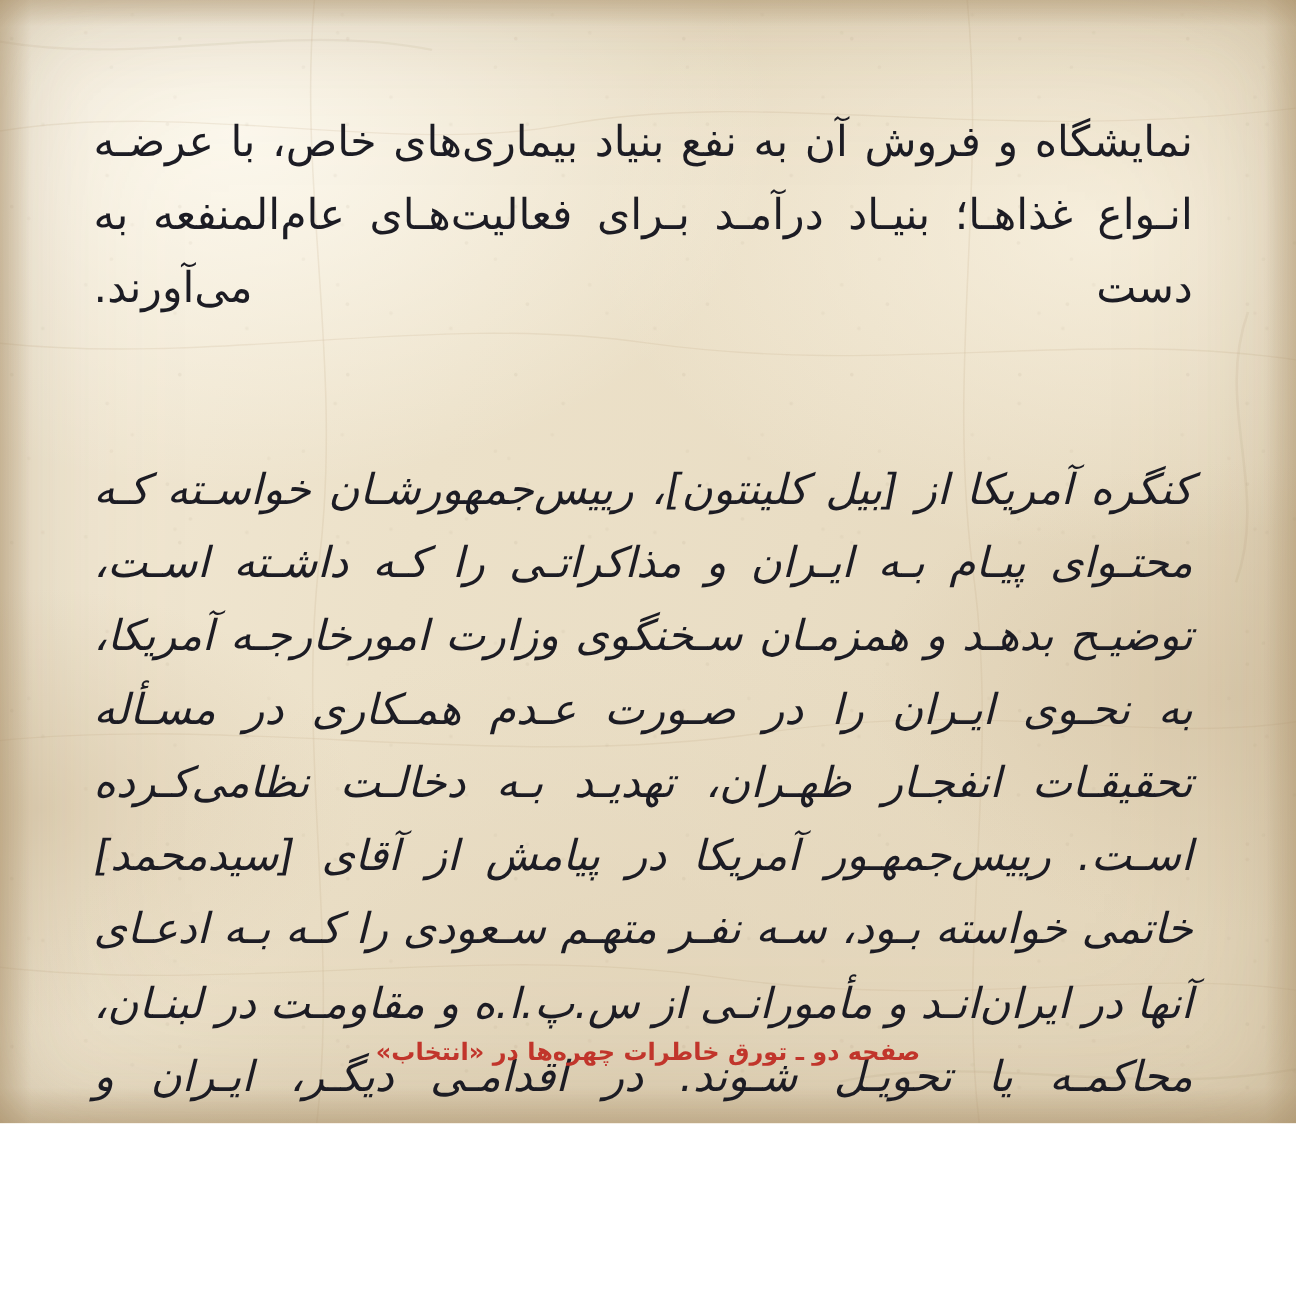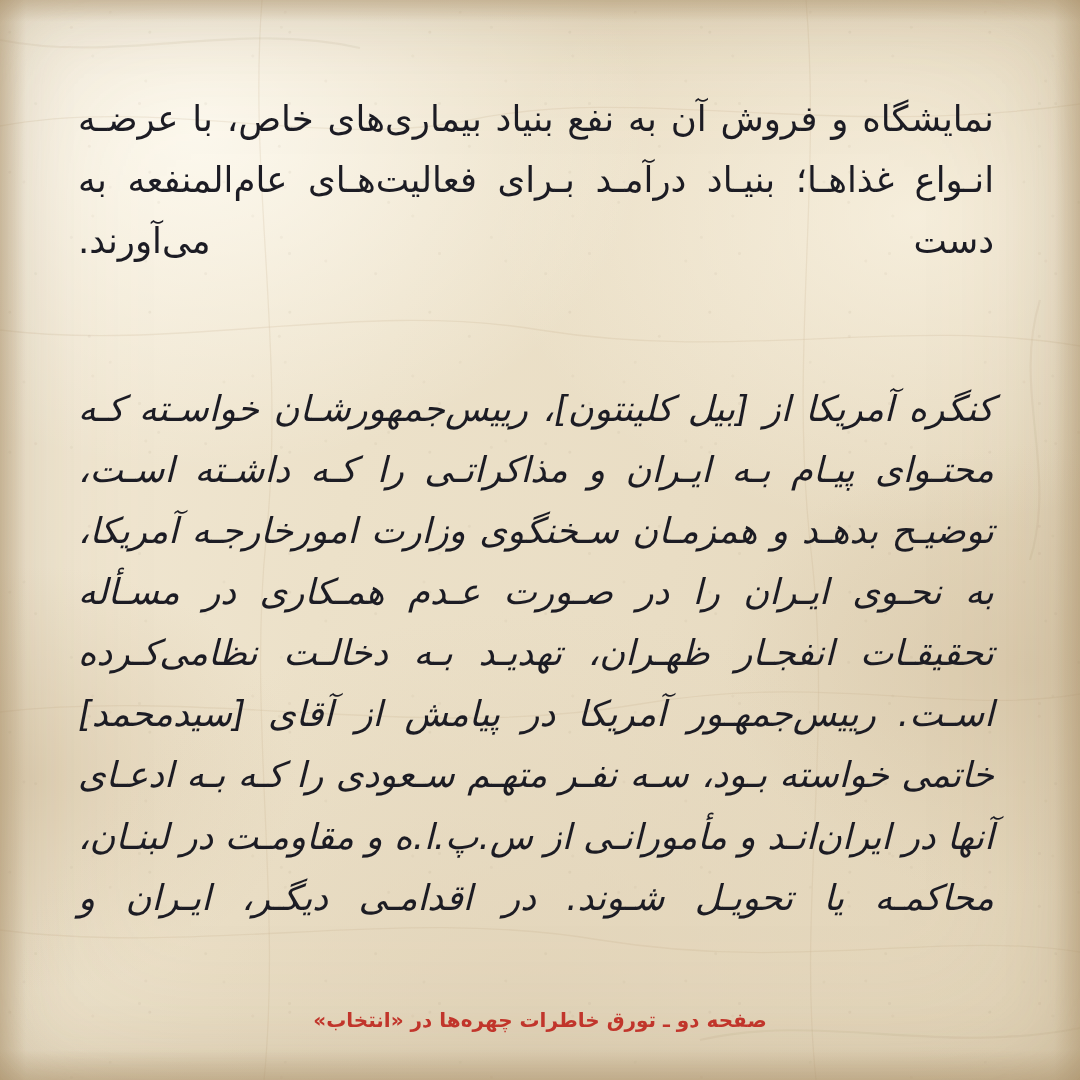--- a/index.html
+++ b/index.html
@@ -9,21 +9,21 @@
   body {
     width: 1080px;
     height: 1080px;
     overflow: hidden;
     font-family: "DejaVu Sans", sans-serif;
   }
 
   .page {
     position: relative;
     width: 1080px;
-    height: 1080px;
+    height: 936px;
     box-sizing: border-box;
     
     background-color: #efe6d2;
     background-image:
       radial-gradient(ellipse 60% 45% at 18% 12%, rgba(255,252,243,0.85) 0%, rgba(255,252,243,0) 70%),
       radial-gradient(ellipse 55% 40% at 85% 20%, rgba(252,246,231,0.7) 0%, rgba(252,246,231,0) 72%),
       radial-gradient(ellipse 70% 55% at 50% 95%, rgba(226,212,185,0.85) 0%, rgba(226,212,185,0) 70%),
       radial-gradient(ellipse 40% 30% at 95% 62%, rgba(215,198,168,0.75) 0%, rgba(215,198,168,0) 70%),
       radial-gradient(ellipse 35% 28% at 3% 72%, rgba(221,205,176,0.8) 0%, rgba(221,205,176,0) 70%),
       linear-gradient(105deg, #f3ead7 0%, #ece1c9 35%, #e9ddc4 60%, #e2d4b8 100%);

